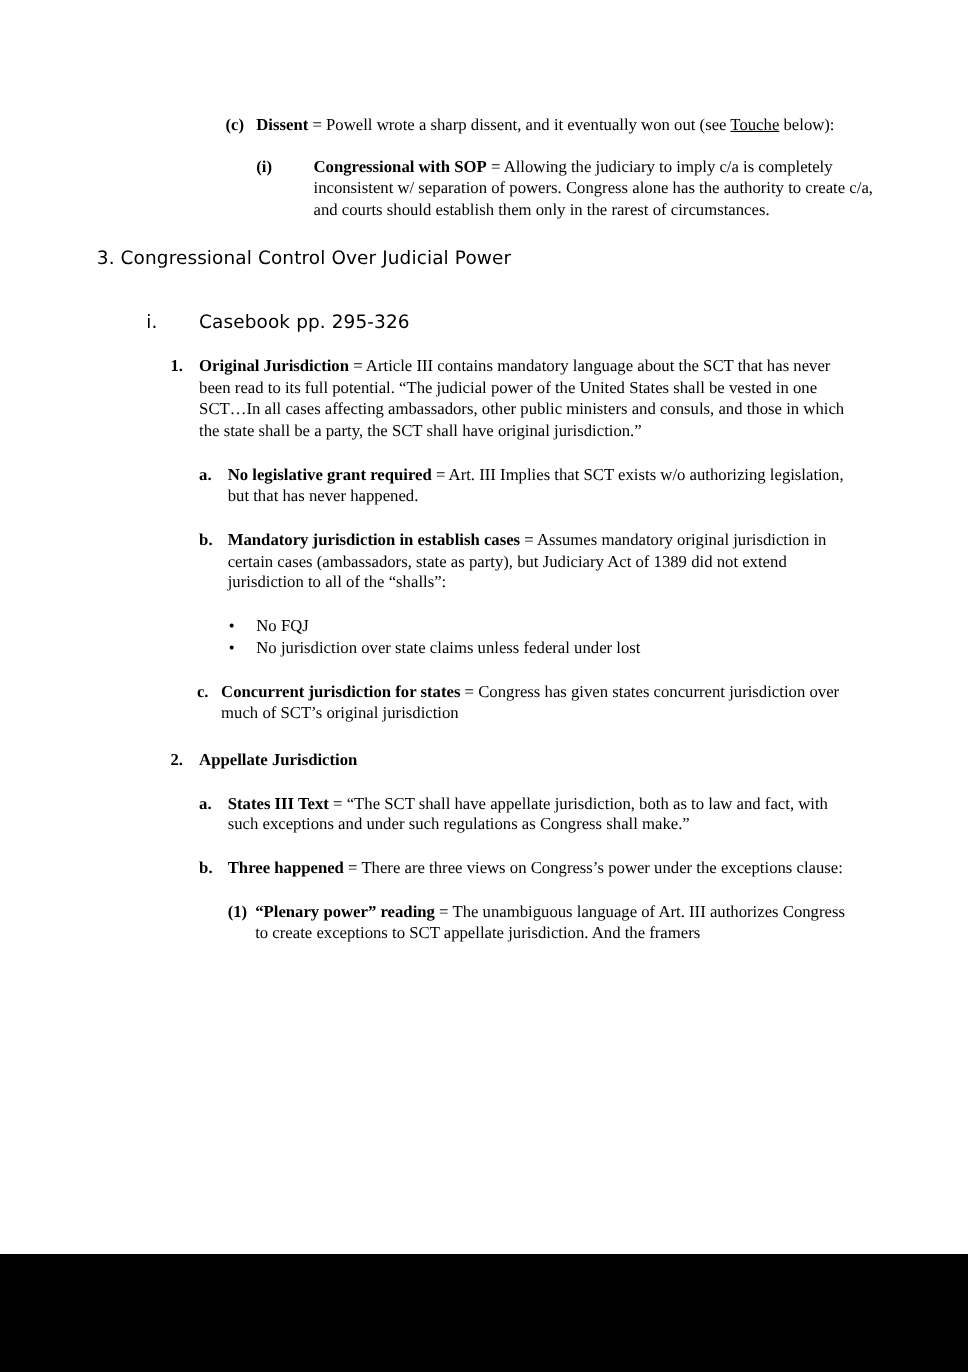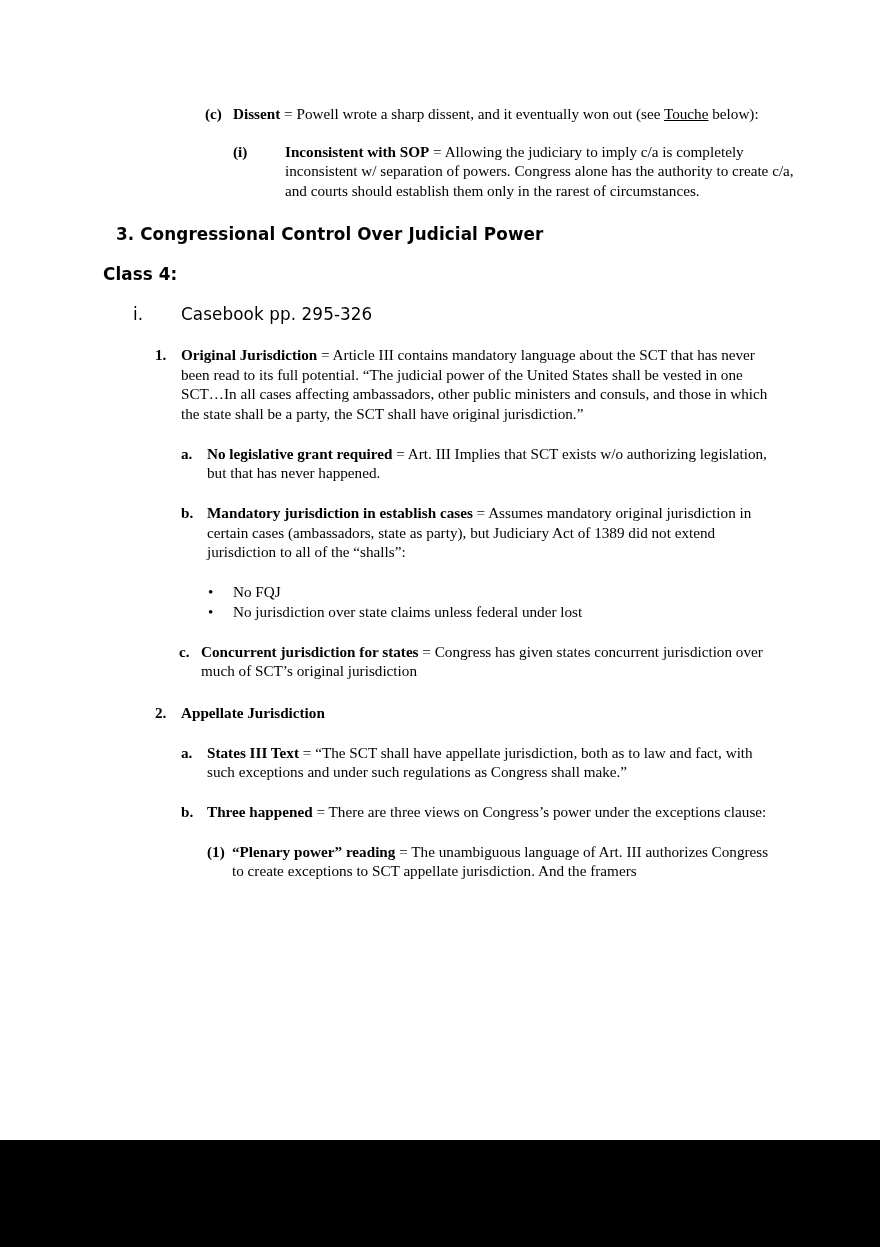--- a/index.html
+++ b/index.html
@@ -71,23 +71,22 @@
 
   
   .lvl-roman {
     margin-left: 233px;
     margin-right: 86px;
   }
   .lvl-roman .marker { width: 52px; }
 
   
   .lvl-h3 {
-    margin-left: 116px;
-    margin-right: 100px;
-    font-weight: bold;
+    margin-left: 88px;
+    margin-right: 100px;
   }
 
   
   .lvl-class {
     margin-left: 103px;
   }
 
   
   .lvl-i {
     margin-left: 133px;
@@ -154,31 +153,30 @@
 
     <div class="row serif lvl-c">
       <span class="marker bold">(c)</span>
       <span class="body"><b>Dissent</b><span> = </span><span>Powell wrote a sharp dissent, and it eventually won out (see </span><span class="u">Touche</span><span> below):</span></span>
     </div>
 
     <div class="sp-18"></div>
 
     <div class="row serif lvl-roman">
       <span class="marker bold">(i)</span>
-      <span class="body"><b>Inconsistent with SOP</b><span> = </span><span>Allowing the judiciary to imply c/a is completely inconsistent w/ separation of powers.  Congress alone has the authority to create c/a, and courts should establish them only in the rarest of circumstances.</span></span>
+      <span class="body"><b>Congressional with SOP</b><span> = </span><span>Allowing the judiciary to imply c/a is completely inconsistent w/ separation of powers.  Congress alone has the authority to create c/a, and courts should establish them only in the rarest of circumstances.</span></span>
     </div>
 
 
     <div class="sp-22"></div>
 
     <div class="sans lvl-h3">3. Congressional Control Over Judicial Power</div>
 
     <div class="sp-18"></div>
 
-    <div class="sans sans-bold lvl-class">Class 4:</div>
 
     <div class="sp-18"></div>
 
     <div class="row sans lvl-i">
       <span class="marker">i.</span>
       <span class="body">Casebook pp. 295-326</span>
     </div>
 
     <div class="sp-20"></div>
 

